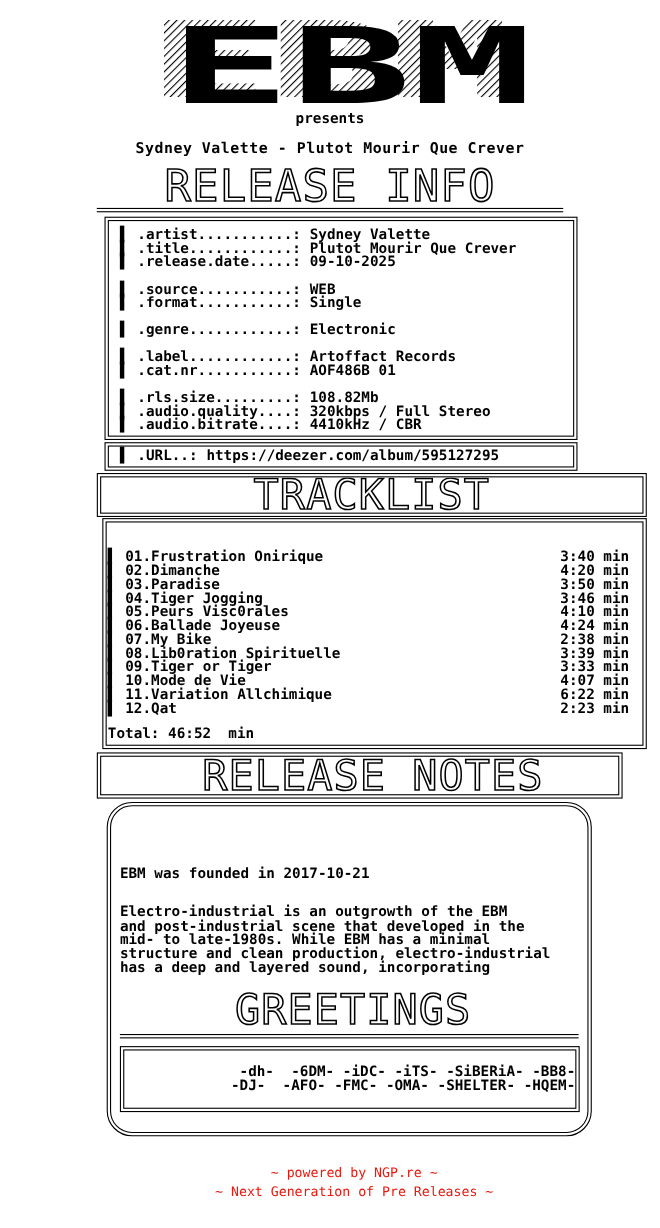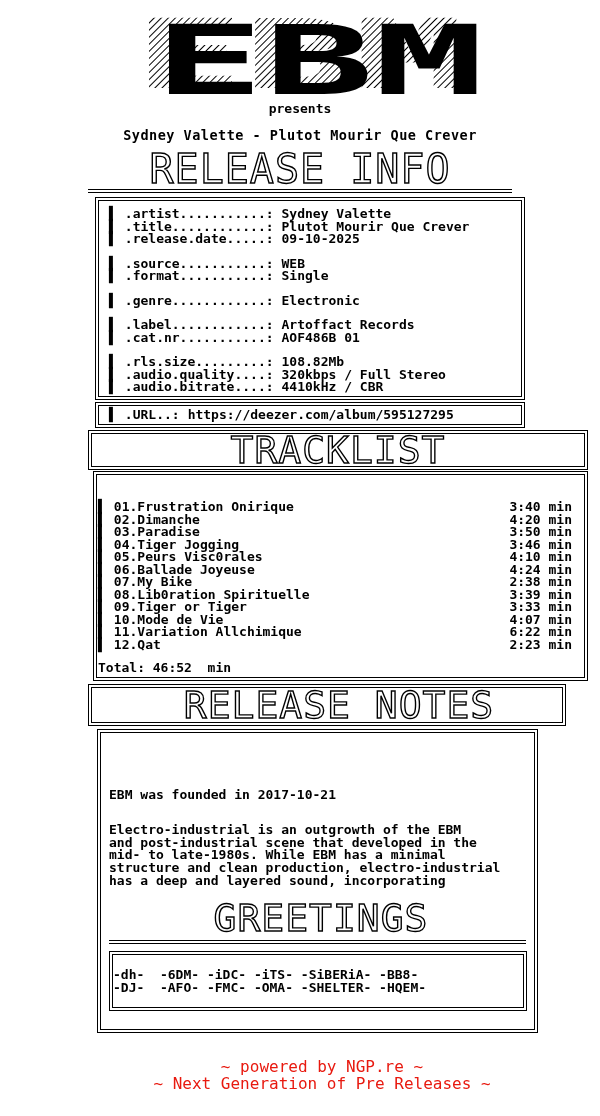--- a/index.html
+++ b/index.html
@@ -34,30 +34,30 @@
 
   .url-box { left:95px; top:402px; width:430px; height:26px; padding:3px 0 0 10px; }
 
   .tl-head-box { left:88px; top:430px; width:500px; height:40px; }
   .tl-box { left:93px; top:471px; width:495px; height:210px; padding:26px 12px 0 1px; }
   .track-row { display:flex; justify-content:space-between; font-weight:bold; font-size:13px; line-height:12.5px; white-space:pre; }
   .track-row .bullet { margin-right:8px; }
   .tl-total { margin-top:9px; font-weight:bold; font-size:13px; white-space:pre; }
 
   .rn-head-box { left:88px; top:684px; width:478px; height:42px;padding-left:23px; }
-  .notes-box { left:97px; top:729px; width:441px; height:304px; padding:56px 8px 0 8px; }
+  .notes-box { left:97px; top:729px; width:441px; height:304px; padding:56px 8px 0 8px;border-radius:23px; }
   .notes-line { font-weight:bold; font-size:13px; line-height:12.8px; white-space:pre; }
   .notes-gap { height:22px; }
   .greet-title-wrap { margin-top:10px; }
   .greet-underline { border-bottom:4px double #000; height:0; margin-top:2px; }
-  .greet-box { border:4px double #000; box-sizing:border-box; margin:7px auto 0 auto; width:418px; height:60px; padding-top:13px; text-align:left; }
+  .greet-box { border:4px double #000; box-sizing:border-box; margin:7px auto 0 auto; width:418px; height:60px; padding-top:13px; text-align:right; }
   .greet-line { font-weight:bold; font-size:13px; line-height:13px; white-space:pre; }
 
   .footer { top:1058px; left:0; width:600px; text-align:center; color:#e8190f; }
-  .footer div { font-size:16px; line-height:17px; white-space:pre;padding-left:44px; }
+  .footer div { font-size:12px; line-height:17px; white-space:pre;padding-left:44px; }
 </style>
 </head>
 <body>
 
 <div class="page">
 
   <div class="abs logo-wrap">
     <svg class="title-svg" width="380" height="94" viewBox="0 0 380 94">
       <defs>
         <pattern id="hatch" width="5" height="5" patternUnits="userSpaceOnUse" patternTransform="rotate(45)">

